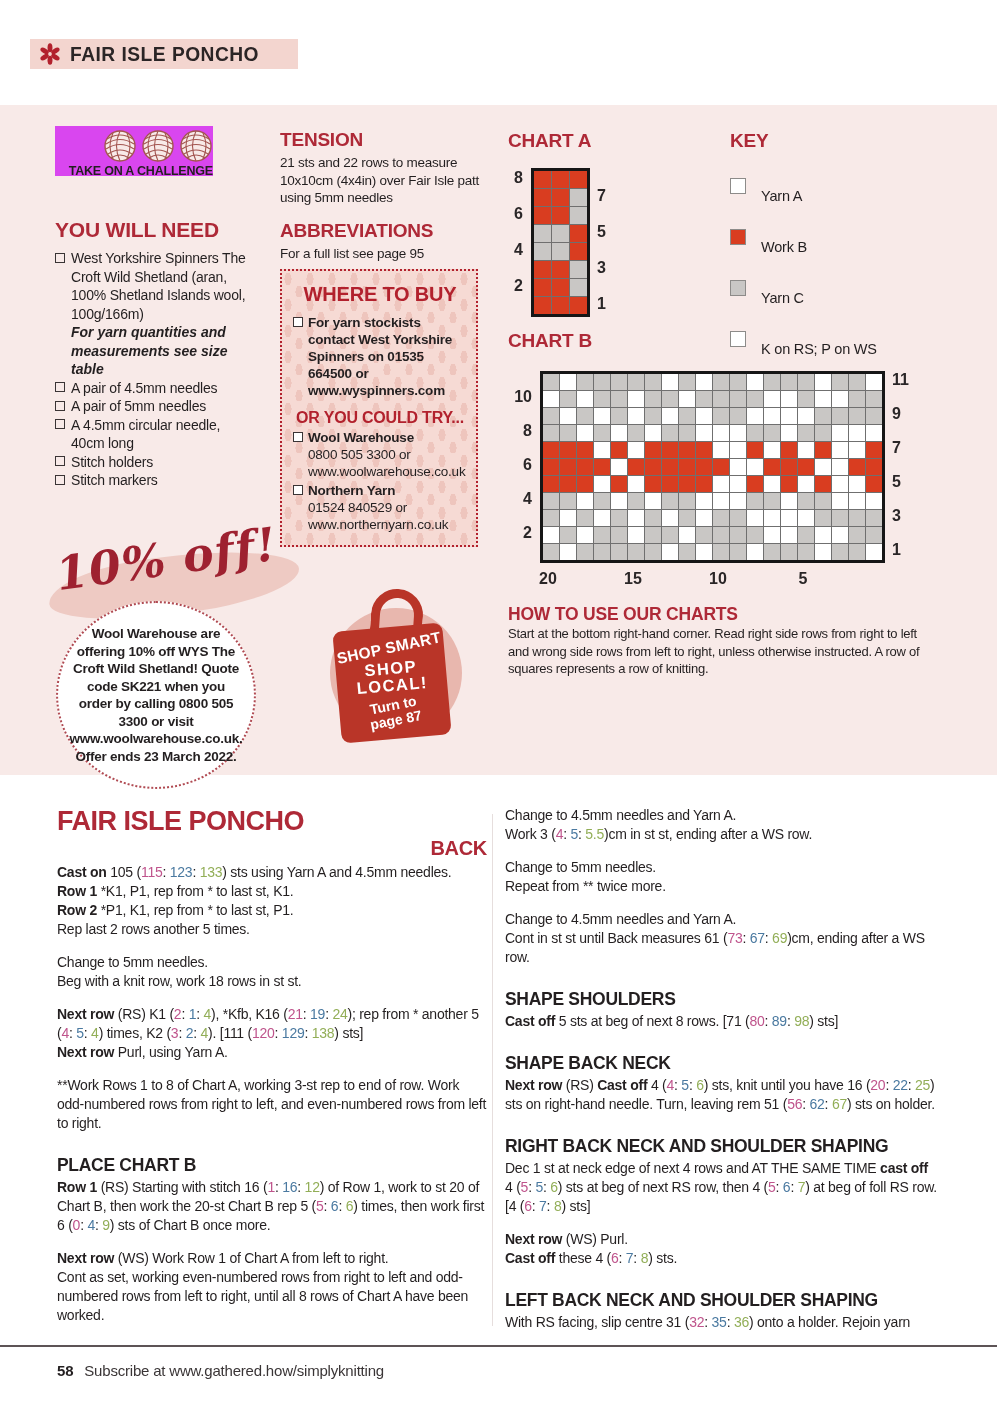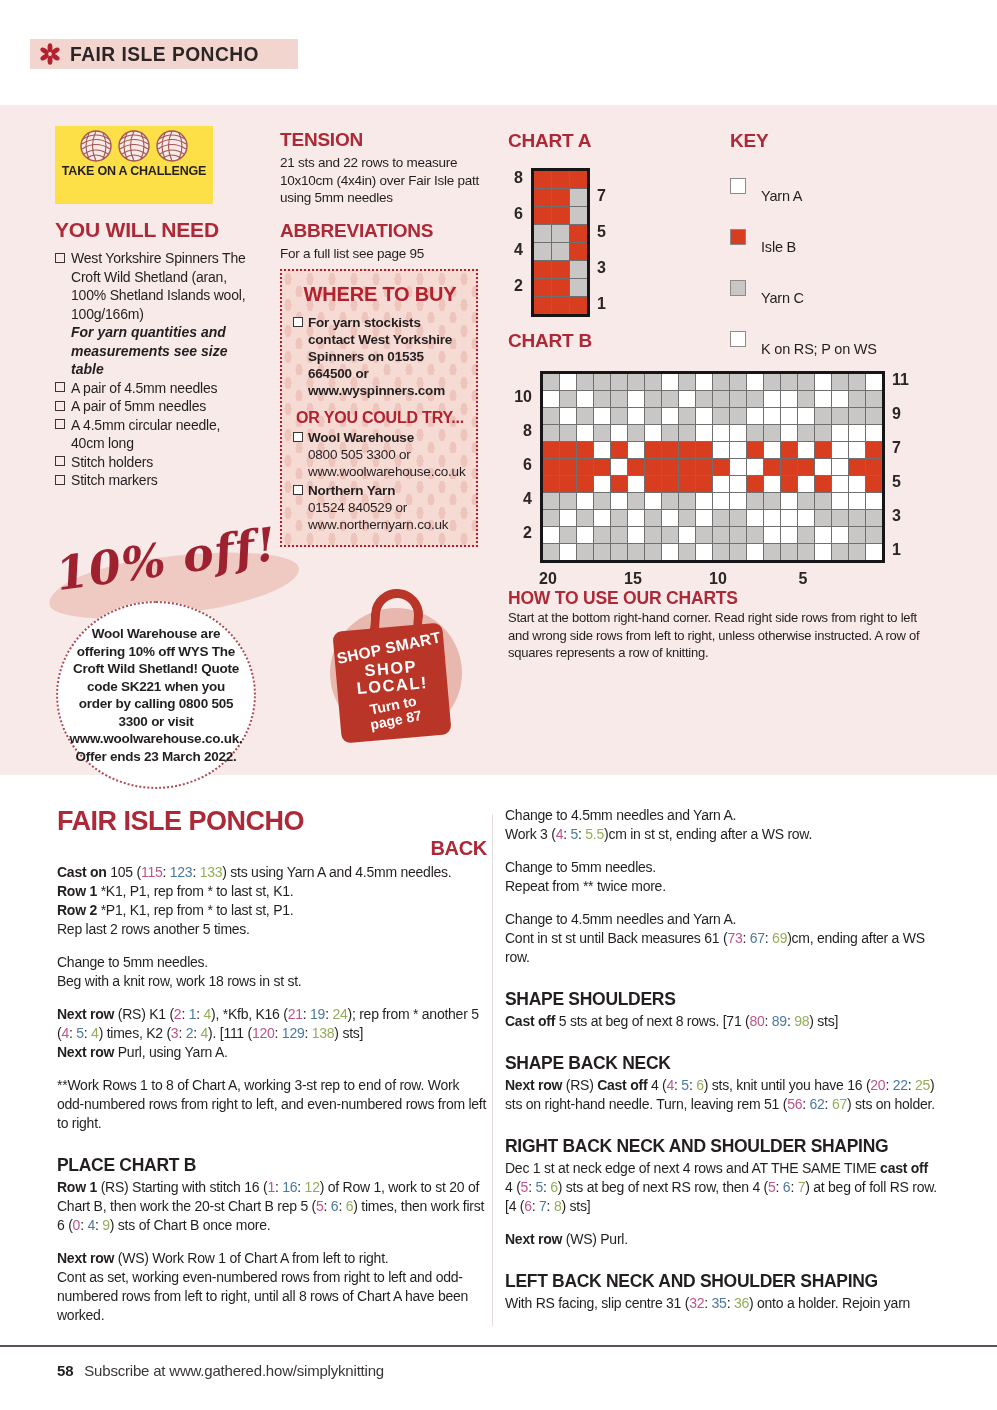--- a/index.html
+++ b/index.html
@@ -9,22 +9,22 @@
   
   .header-bar{position:absolute;left:30px;top:39px;width:268px;height:30px;background:#f3d5cf;
               display:flex;align-items:center;padding-left:9px;box-sizing:border-box;gap:9px;}
   .flower{width:22px;height:22px;display:inline-block;}
   .header-title{font-size:20px;font-weight:bold;color:#2b2526;letter-spacing:.5px;transform:scaleX(.96);transform-origin:left;}
 
   
   .pink-panel{position:absolute;left:0;top:105px;width:997px;height:670px;background:#f8eae8;}
 
   
-  .badge{position:absolute;left:55px;top:126px;width:158px;height:78px;background:#fde047;
-         display:flex;flex-direction:column;align-items:center;justify-content:flex-start;padding-top:3px;box-sizing:border-box;}
+  .badge{position:absolute;left:55px;top:126px;width:158px;height:50px;background:#d946ef;
+         display:flex;flex-direction:column;align-items:flex-end;justify-content:flex-start;padding-top:3px;box-sizing:border-box;}
   .balls{display:flex;gap:4px;}
   .badge-label{font-size:12.5px;font-weight:bold;letter-spacing:-.2px;margin-top:1px;white-space:nowrap;}
 
   
   .red-h{color:#ae2937;font-weight:bold;letter-spacing:-.2px;}
   .h-lg{font-size:21px;}
   .h-md{font-size:19px;}
 
   
   .ywn{position:absolute;left:55px;top:218px;width:196px;}
@@ -63,21 +63,21 @@
   .lab-bottom{text-align:center;width:24px;}
 
   
   .key{position:absolute;left:730px;top:130px;width:220px;}
   .key-items{margin-top:16px;}
   .key-item{display:flex;align-items:center;gap:15px;margin-bottom:15px;}
   .swatch{width:16px;height:16px;border:1px solid #8d8b89;box-sizing:border-box;}
   .key-label{font-size:14.5px;letter-spacing:-.2px;margin-top:20px;}
 
   
-  .howto{position:absolute;left:508px;top:588px;width:428px;}
+  .howto{position:absolute;left:508px;top:604px;width:428px;}
   .howto .red-h{font-size:17.5px;}
   .howto-body{font-size:13px;line-height:17.5px;letter-spacing:-.25px;}
 
   
   .brush{position:absolute;left:48px;top:556px;width:252px;height:58px;background:#eecac3;
          border-radius:45% 55% 50% 50%/60% 50% 55% 45%;transform:rotate(-7deg);}
   .script{position:absolute;left:55px;top:528px;width:280px;font-family:"DejaVu Serif",serif;
           font-style:italic;font-weight:bold;font-size:46px;color:#9e2130;transform:rotate(-8deg);
           letter-spacing:1px;}
   .offer-circle{position:absolute;left:56px;top:601px;width:200px;height:188px;background:#ffffff;
@@ -236,21 +236,21 @@
 
   <div class="key">
     <div class="red-h h-md">KEY</div>
     <div class="key-items" id="key-items">
         <div class="key-item">
           <span class="swatch" style="background: rgb(255, 255, 255);"></span>
           <span class="key-label">Yarn A</span>
         </div>
         <div class="key-item">
           <span class="swatch" style="background: rgb(217, 61, 32);"></span>
-          <span class="key-label">Isle B</span>
+          <span class="key-label">Work B</span>
         </div>
         <div class="key-item">
           <span class="swatch" style="background: rgb(201, 199, 197);"></span>
           <span class="key-label">Yarn C</span>
         </div>
         <div class="key-item">
           <span class="swatch" style="background: rgb(255, 255, 255);"></span>
           <span class="key-label">K on RS; P on WS</span>
         </div>
       </div>
@@ -552,20 +552,21 @@
       <div class="ph3">SHAPE SHOULDERS</div>
       <div class="pp"><span class="bseg">Cast off </span><span>5 sts at beg of next 8 rows. [71 (</span><span class="c2">80</span><span>: </span><span class="c3">89</span><span>: </span><span class="c4">98</span><span>) sts]</span></div>
       <div class="pgap"></div>
       <div class="ph3">SHAPE BACK NECK</div>
       <div class="pp"><span class="bseg">Next row </span><span>(RS) </span><span class="bseg">Cast off </span><span>4 (</span><span class="c2">4</span><span>: </span><span class="c3">5</span><span>: </span><span class="c4">6</span><span>) sts, knit until you have 16 (</span><span class="c2">20</span><span>: </span><span class="c3">22</span><span>: </span><span class="c4">25</span><span>) sts on right-hand needle. Turn, leaving rem 51 (</span><span class="c2">56</span><span>: </span><span class="c3">62</span><span>: </span><span class="c4">67</span><span>) sts on holder.</span></div>
       <div class="pgap"></div>
       <div class="ph3">RIGHT BACK NECK AND SHOULDER SHAPING</div>
       <div class="pp"><span>Dec 1 st at neck edge of next 4 rows and AT THE SAME TIME </span><span class="bseg">cast off </span><span>4 (</span><span class="c2">5</span><span>: </span><span class="c3">5</span><span>: </span><span class="c4">6</span><span>) sts at beg of next RS row, then 4 (</span><span class="c2">5</span><span>: </span><span class="c3">6</span><span>: </span><span class="c4">7</span><span>) at beg of foll RS row. [4 (</span><span class="c2">6</span><span>: </span><span class="c3">7</span><span>: </span><span class="c4">8</span><span>) sts]</span></div>
       <div class="pgap"></div>
       <div class="pp"><span class="bseg">Next row </span><span>(WS) Purl.</span></div>
+      <div class="pp"><span class="bseg">Cast off </span><span>these 4 (</span><span class="c2">6</span><span>: </span><span class="c3">7</span><span>: </span><span class="c4">8</span><span>) sts.</span></div>
       <div class="pgap"></div>
       <div class="ph3">LEFT BACK NECK AND SHOULDER SHAPING</div>
       <div class="pp"><span>With RS facing, slip centre 31 (</span><span class="c2">32</span><span>: </span><span class="c3">35</span><span>: </span><span class="c4">36</span><span>) onto a holder. Rejoin yarn</span></div>
     </div>
 
   <div class="footer-line"></div>
   <div class="footer">
     <span class="footer-num">58</span>
     <span>Subscribe at www.gathered.how/simplyknitting</span>
   </div>

